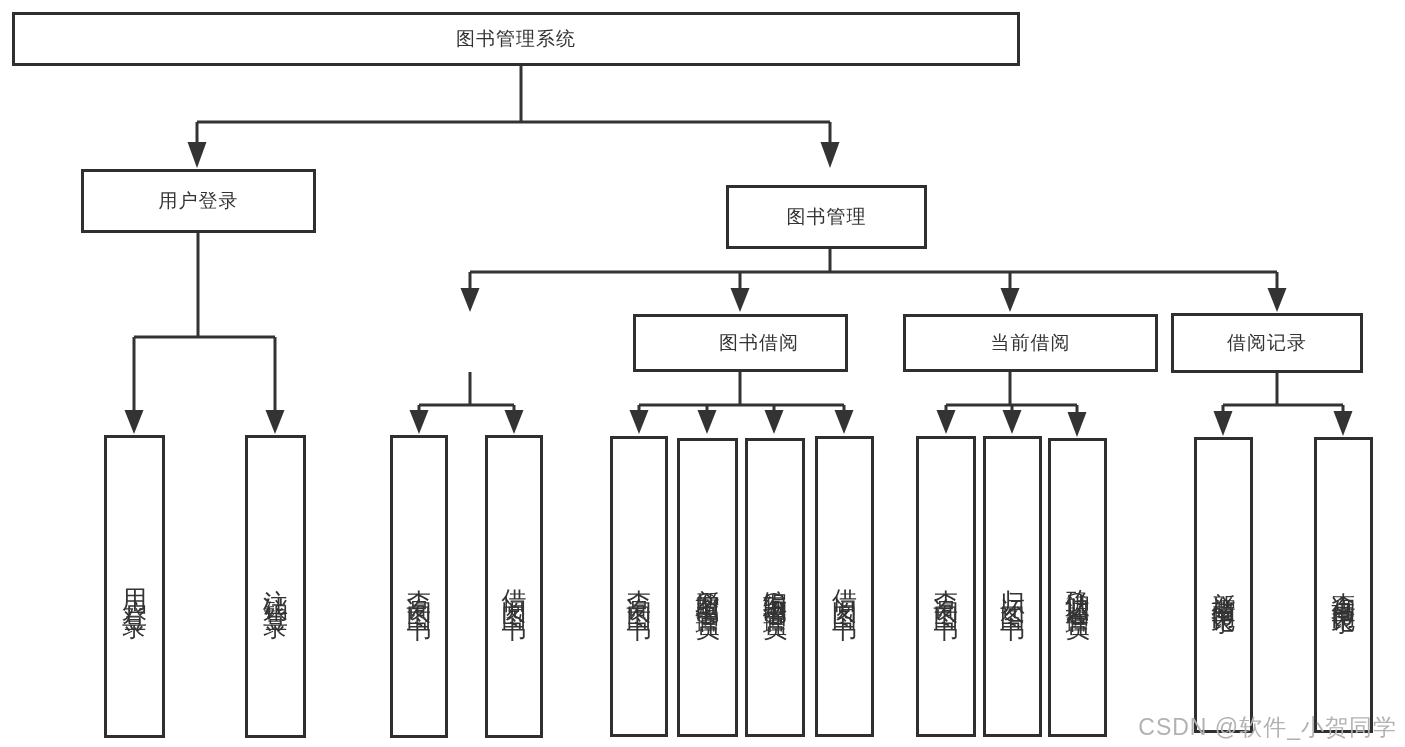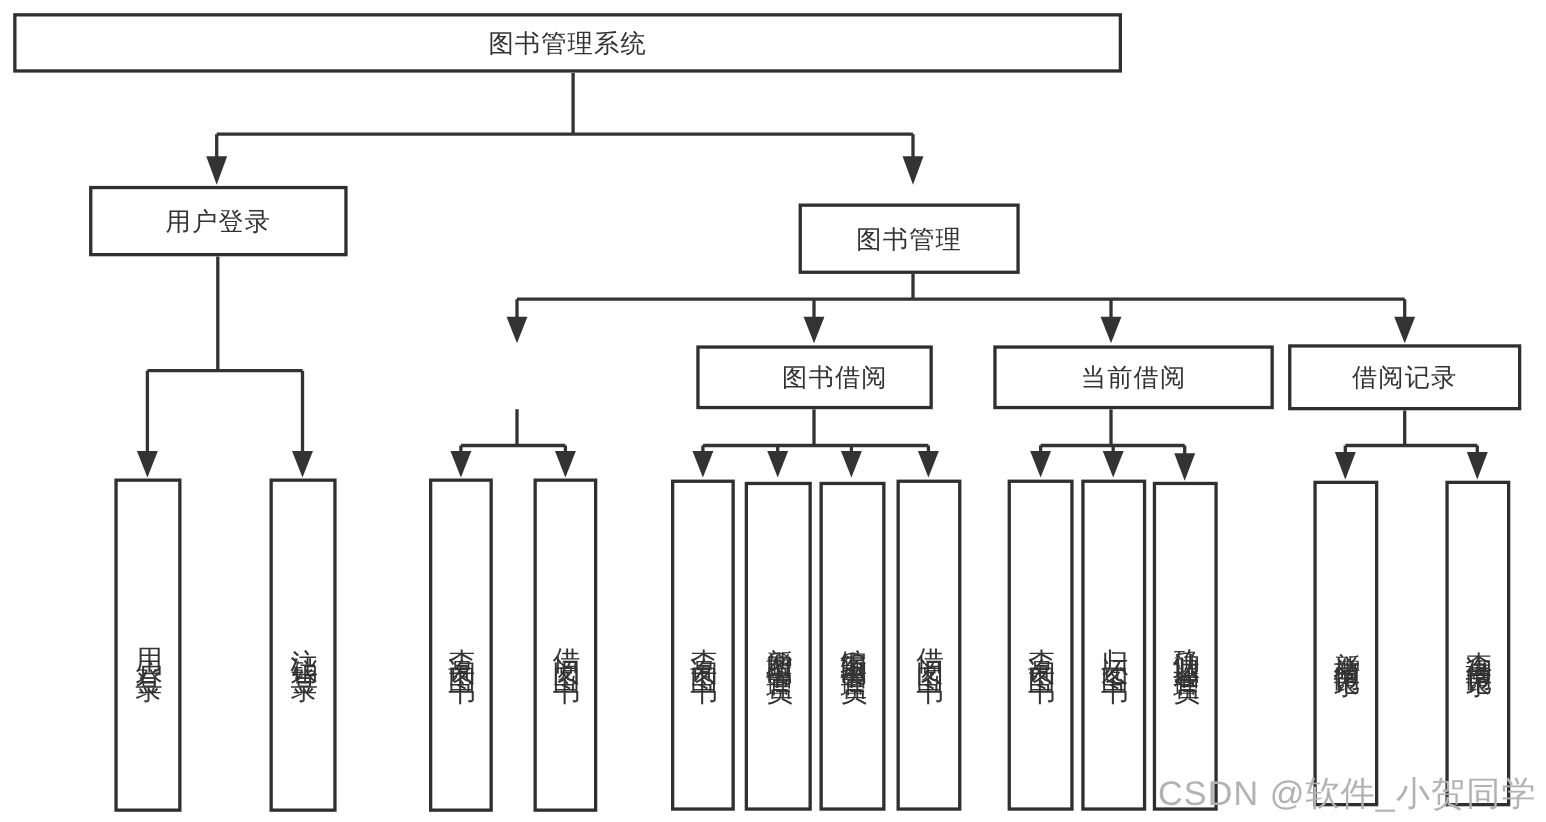--- a/index.html
+++ b/index.html
@@ -22,40 +22,40 @@
     box-sizing: border-box;
     border: 3px solid #2f2f2f;
     background: #ffffff;
     color: #333333;
     display: flex;
     align-items: center;
     justify-content: center;
     z-index: 2;
   }
   .h-node {
-    font-size: 23px;
+    font-size: 19px;
     letter-spacing: 1px;
     white-space: nowrap;
   }
   .v-node {
     writing-mode: vertical-rl;
     text-orientation: mixed;
     font-size: 25px;
     letter-spacing: 9px;
     line-height: 1;
   }
   .v-node.long {
     font-size: 24px;
     letter-spacing: 4px;
   }
   .watermark {
     position: absolute;
     right: 8px;
     bottom: 4px;
-    font-size: 31px;
+    font-size: 23px;
     letter-spacing: 1px;
     color: #b2b2b2;
     z-index: 3;
     white-space: nowrap;
     margin-top: 12px;
   }
 </style>
 </head>
 <body>
 
@@ -139,21 +139,21 @@
     </g>
   </svg>
 
   <div class="node h-node" style="left:12px; top:12px; width:1008px; height:54px;">图书管理系统</div>
 
   <div class="node h-node" style="left:81px; top:169px; width:235px; height:64px;">用户登录</div>
   <div class="node h-node" style="left:712px; top:185px; width:201px; height:64px;margin-left:14px;">图书管理</div>
 
   <div class="node h-node" style="left:633px; top:314px; width:215px; height:58px;padding-left:37px;">图书借阅</div>
   <div class="node h-node" style="left:903px; top:314px; width:255px; height:58px;">当前借阅</div>
-  <div class="node h-node" style="left:1171px; top:313px; width:212px; height:60px;">借阅记录</div>
+  <div class="node h-node" style="left:1171px; top:313px; width:192px; height:60px;">借阅记录</div>
 
   <div class="node v-node" style="left:104px; top:435px; width:61px; height:303px;">用户登录</div>
   <div class="node v-node" style="left:245px; top:435px; width:61px; height:303px;">注销登录</div>
 
   <div class="node v-node" style="left:390px; top:435px; width:58px; height:303px;">查询图书</div>
   <div class="node v-node" style="left:485px; top:435px; width:58px; height:303px;">借阅图书</div>
 
   <div class="node v-node" style="left:610px; top:436px; width:58px; height:301px;">查询图书</div>
   <div class="node v-node long" style="left:677px; top:438px; width:61px; height:299px;">新增图书（管理员）</div>
   <div class="node v-node long" style="left:745px; top:438px; width:60px; height:299px;">编辑图书（管理员）</div>

